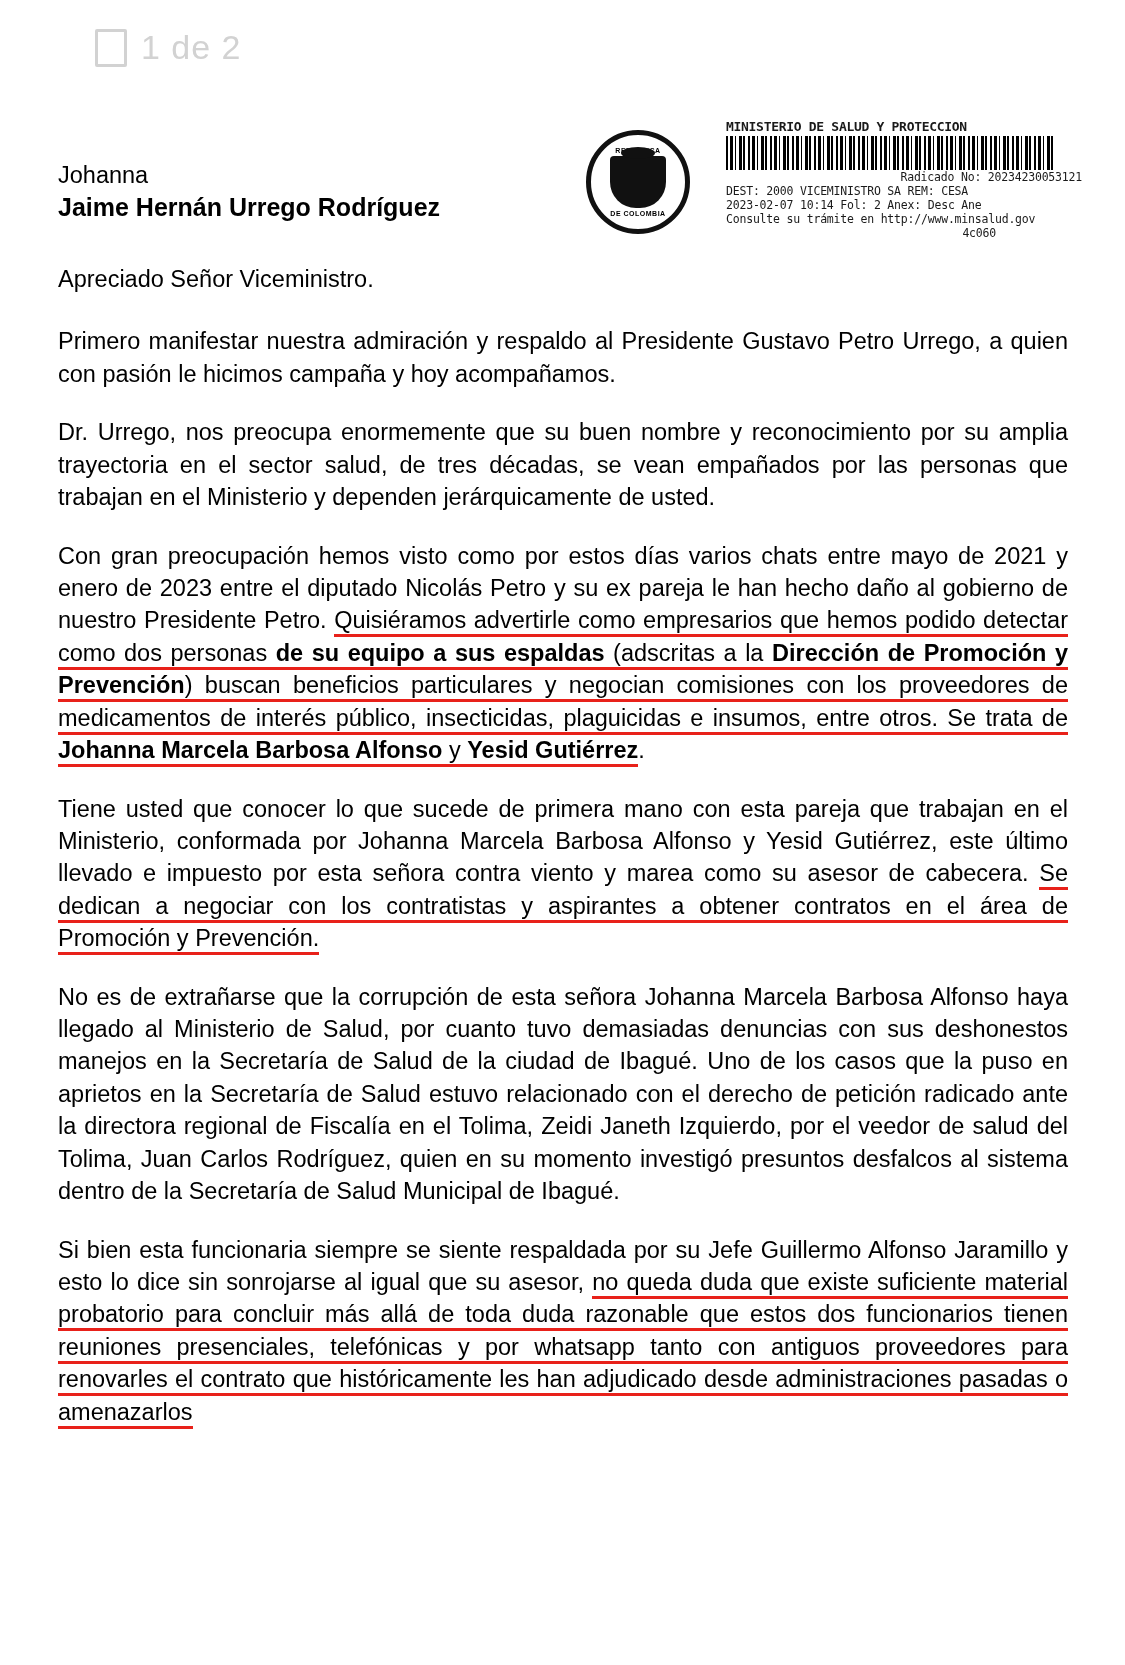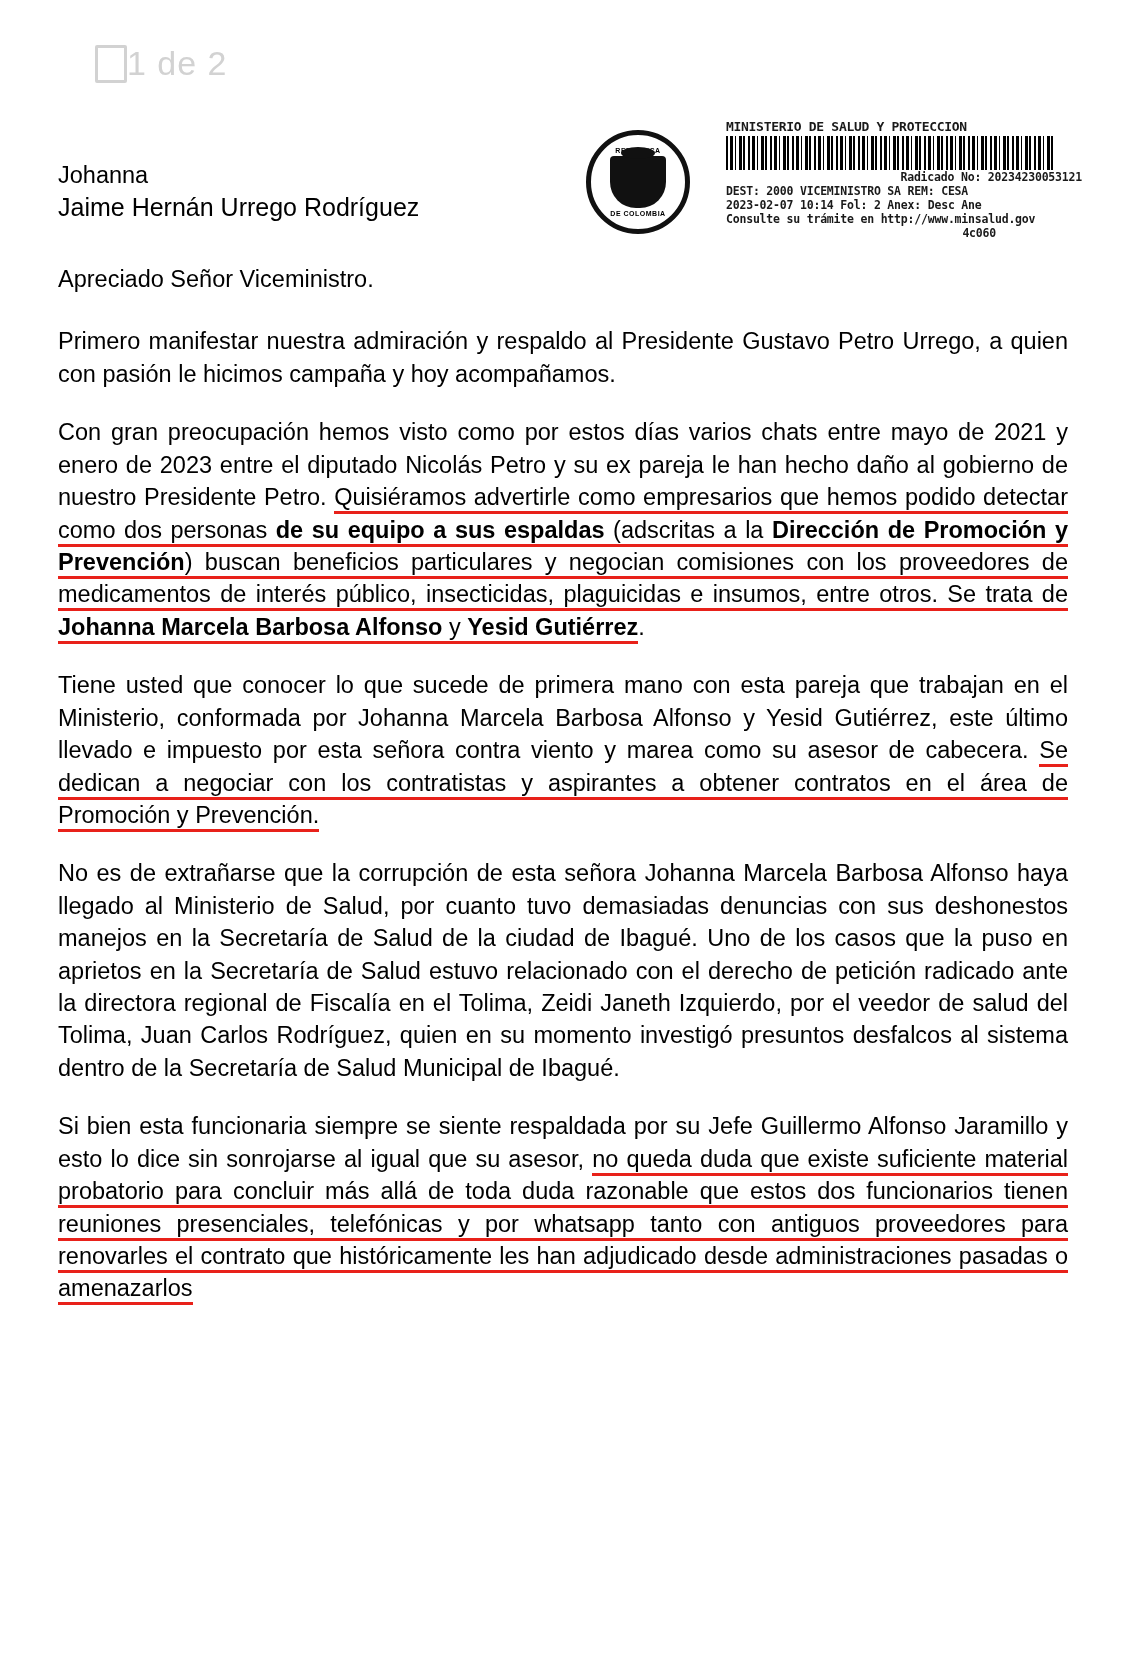--- a/index.html
+++ b/index.html
@@ -12,25 +12,25 @@
     height: 1665px;
     font-family: "Liberation Sans", sans-serif;
     color: #000000;
     position: relative;
     overflow: hidden;
   }
 
   
   .page-indicator {
     position: absolute;
-    top: 44px;
+    top: 28px;
     left: 95px;
     display: flex;
     align-items: center;
-    gap: 0;
+    gap: 14px;
     color: #d2d2d2;
     font-size: 34px;
     letter-spacing: 1px;
     user-select: none;
   }
   .page-indicator .doc-glyph {
     width: 26px;
     height: 32px;
     border: 3px solid #d2d2d2;
     border-radius: 2px;
@@ -112,41 +112,41 @@
       to right,
       #000 0px, #000 2px, #fff 2px, #fff 4px,
       #000 4px, #000 7px, #fff 7px, #fff 9px,
       #000 9px, #000 10px, #fff 10px, #fff 13px,
       #000 13px, #000 16px, #fff 16px, #fff 17px,
       #000 17px, #000 19px, #fff 19px, #fff 22px
     );
   }
   .stamp .stamp-line {
     font-size: 11.5px;
-    font-weight: bold;
+    font-weight: normal;
     line-height: 1.22;
     letter-spacing: -0.2px;
     white-space: nowrap;
     overflow: hidden;
   }
   .stamp .stamp-radicado { text-align: right; padding-right: 4px; }
   .stamp .stamp-code { text-align: right; padding-right: 90px; }
 
   
   .letter {
     position: absolute;
     left: 58px;
     top: 160px;
     width: 1010px;
     font-size: 23.5px;
     line-height: 1.38;
   }
   .addressee { margin-bottom: 0; }
   .addressee .line { line-height: 1.3; }
-  .addressee .name { font-weight: normal; font-size: 25px; }
+  .addressee .name { font-weight: bold; font-size: 25px; }
 
   p.para {
     margin: 0 0 26px 0;
     text-align: justify;
     text-justify: inter-word;
   }
   p.greeting { margin: 40px 0 30px 0; }
   .b { font-weight: bold; }
 
   
@@ -186,18 +186,19 @@
 
   <div class="addressee">
     <div class="line">Johanna</div>
     <div class="line name">Jaime Hernán Urrego Rodríguez</div>
   </div>
 
   <p class="para greeting">Apreciado Señor Viceministro.</p>
 
   <div id="paragraphs">
       <p class="para"><span>Primero manifestar nuestra admiración y respaldo al Presidente Gustavo Petro Urrego, a quien con pasión le hicimos campaña y hoy acompañamos.</span></p>
+      <p class="para"><span>Dr. Urrego, nos preocupa enormemente que su buen nombre y reconocimiento por su amplia trayectoria en el sector salud, de tres décadas, se vean empañados por las personas que trabajan en el Ministerio y dependen jerárquicamente de usted.</span></p>
       <p class="para"><span>Con gran preocupación hemos visto como por estos días varios chats entre mayo de 2021 y enero de 2023 entre el diputado Nicolás Petro y su ex pareja le han hecho daño al gobierno de nuestro Presidente Petro. </span><span class="u">Quisiéramos advertirle como empresarios que hemos podido detectar como dos personas </span><span class="u b">de su equipo a sus espaldas</span><span class="u"> (adscritas a la </span><span class="u b">Dirección de Promoción y Prevención</span><span class="u">) buscan beneficios particulares y negocian comisiones con los proveedores de medicamentos de interés público, insecticidas, plaguicidas e insumos, entre otros. Se trata de </span><span class="u b">Johanna Marcela Barbosa Alfonso</span><span class="u"> y </span><span class="u b">Yesid Gutiérrez</span><span>.</span></p>
       <p class="para"><span>Tiene usted que conocer lo que sucede de primera mano con esta pareja que trabajan en el Ministerio, conformada por Johanna Marcela Barbosa Alfonso y Yesid Gutiérrez, este último llevado e impuesto por esta señora contra viento y marea como su asesor de cabecera. </span><span class="u">Se dedican a negociar con los contratistas y aspirantes a obtener contratos en el área de Promoción y Prevención.</span></p>
       <p class="para"><span>No es de extrañarse que la corrupción de esta señora Johanna Marcela Barbosa Alfonso haya llegado al Ministerio de Salud, por cuanto tuvo demasiadas denuncias con sus deshonestos manejos en la Secretaría de Salud de la ciudad de Ibagué. Uno de los casos que la puso en aprietos en la Secretaría de Salud estuvo relacionado con el derecho de petición radicado ante la directora regional de Fiscalía en el Tolima, Zeidi Janeth Izquierdo, por el veedor de salud del Tolima, Juan Carlos Rodríguez, quien en su momento investigó presuntos desfalcos al sistema dentro de la Secretaría de Salud Municipal de Ibagué.</span></p>
       <p class="para"><span>Si bien esta funcionaria siempre se siente respaldada por su Jefe Guillermo Alfonso Jaramillo y  esto lo dice sin sonrojarse al igual que su asesor, </span><span class="u">no queda duda que existe suficiente material probatorio para concluir más allá de toda duda razonable que estos dos funcionarios tienen reuniones presenciales, telefónicas y por whatsapp tanto con antiguos proveedores para renovarles el contrato que históricamente les han adjudicado desde administraciones pasadas o amenazarlos</span></p>
     </div>
 </div>
 
 </body></html>

